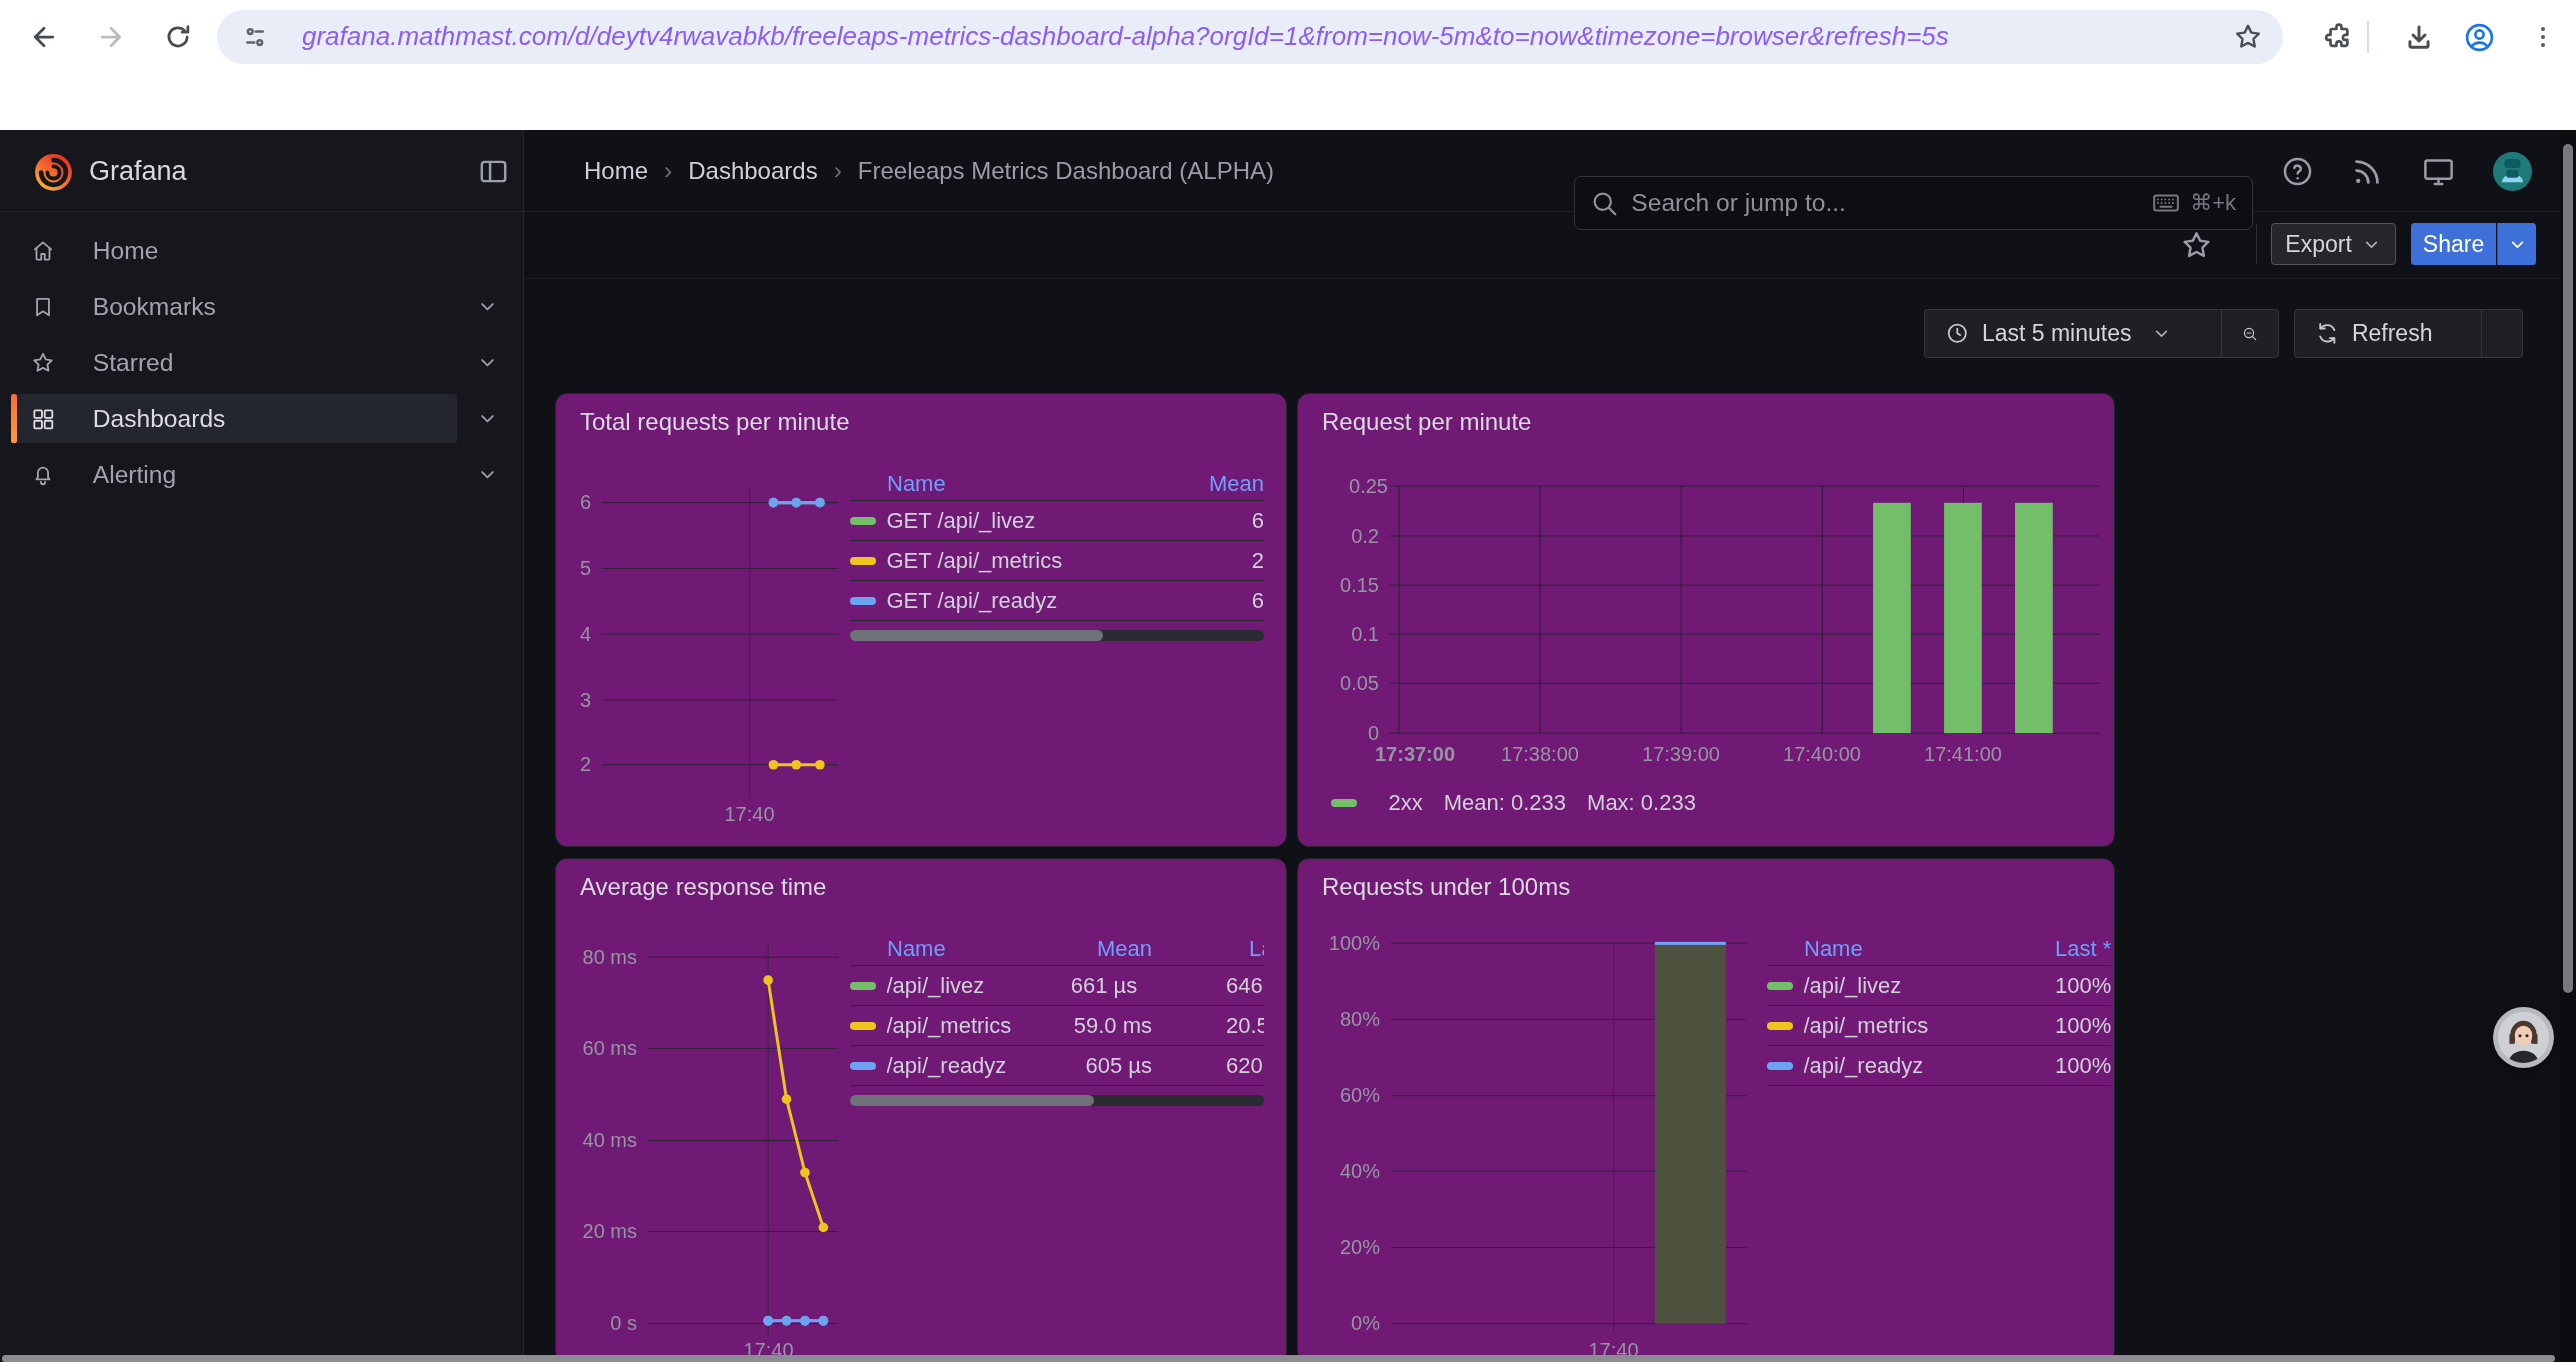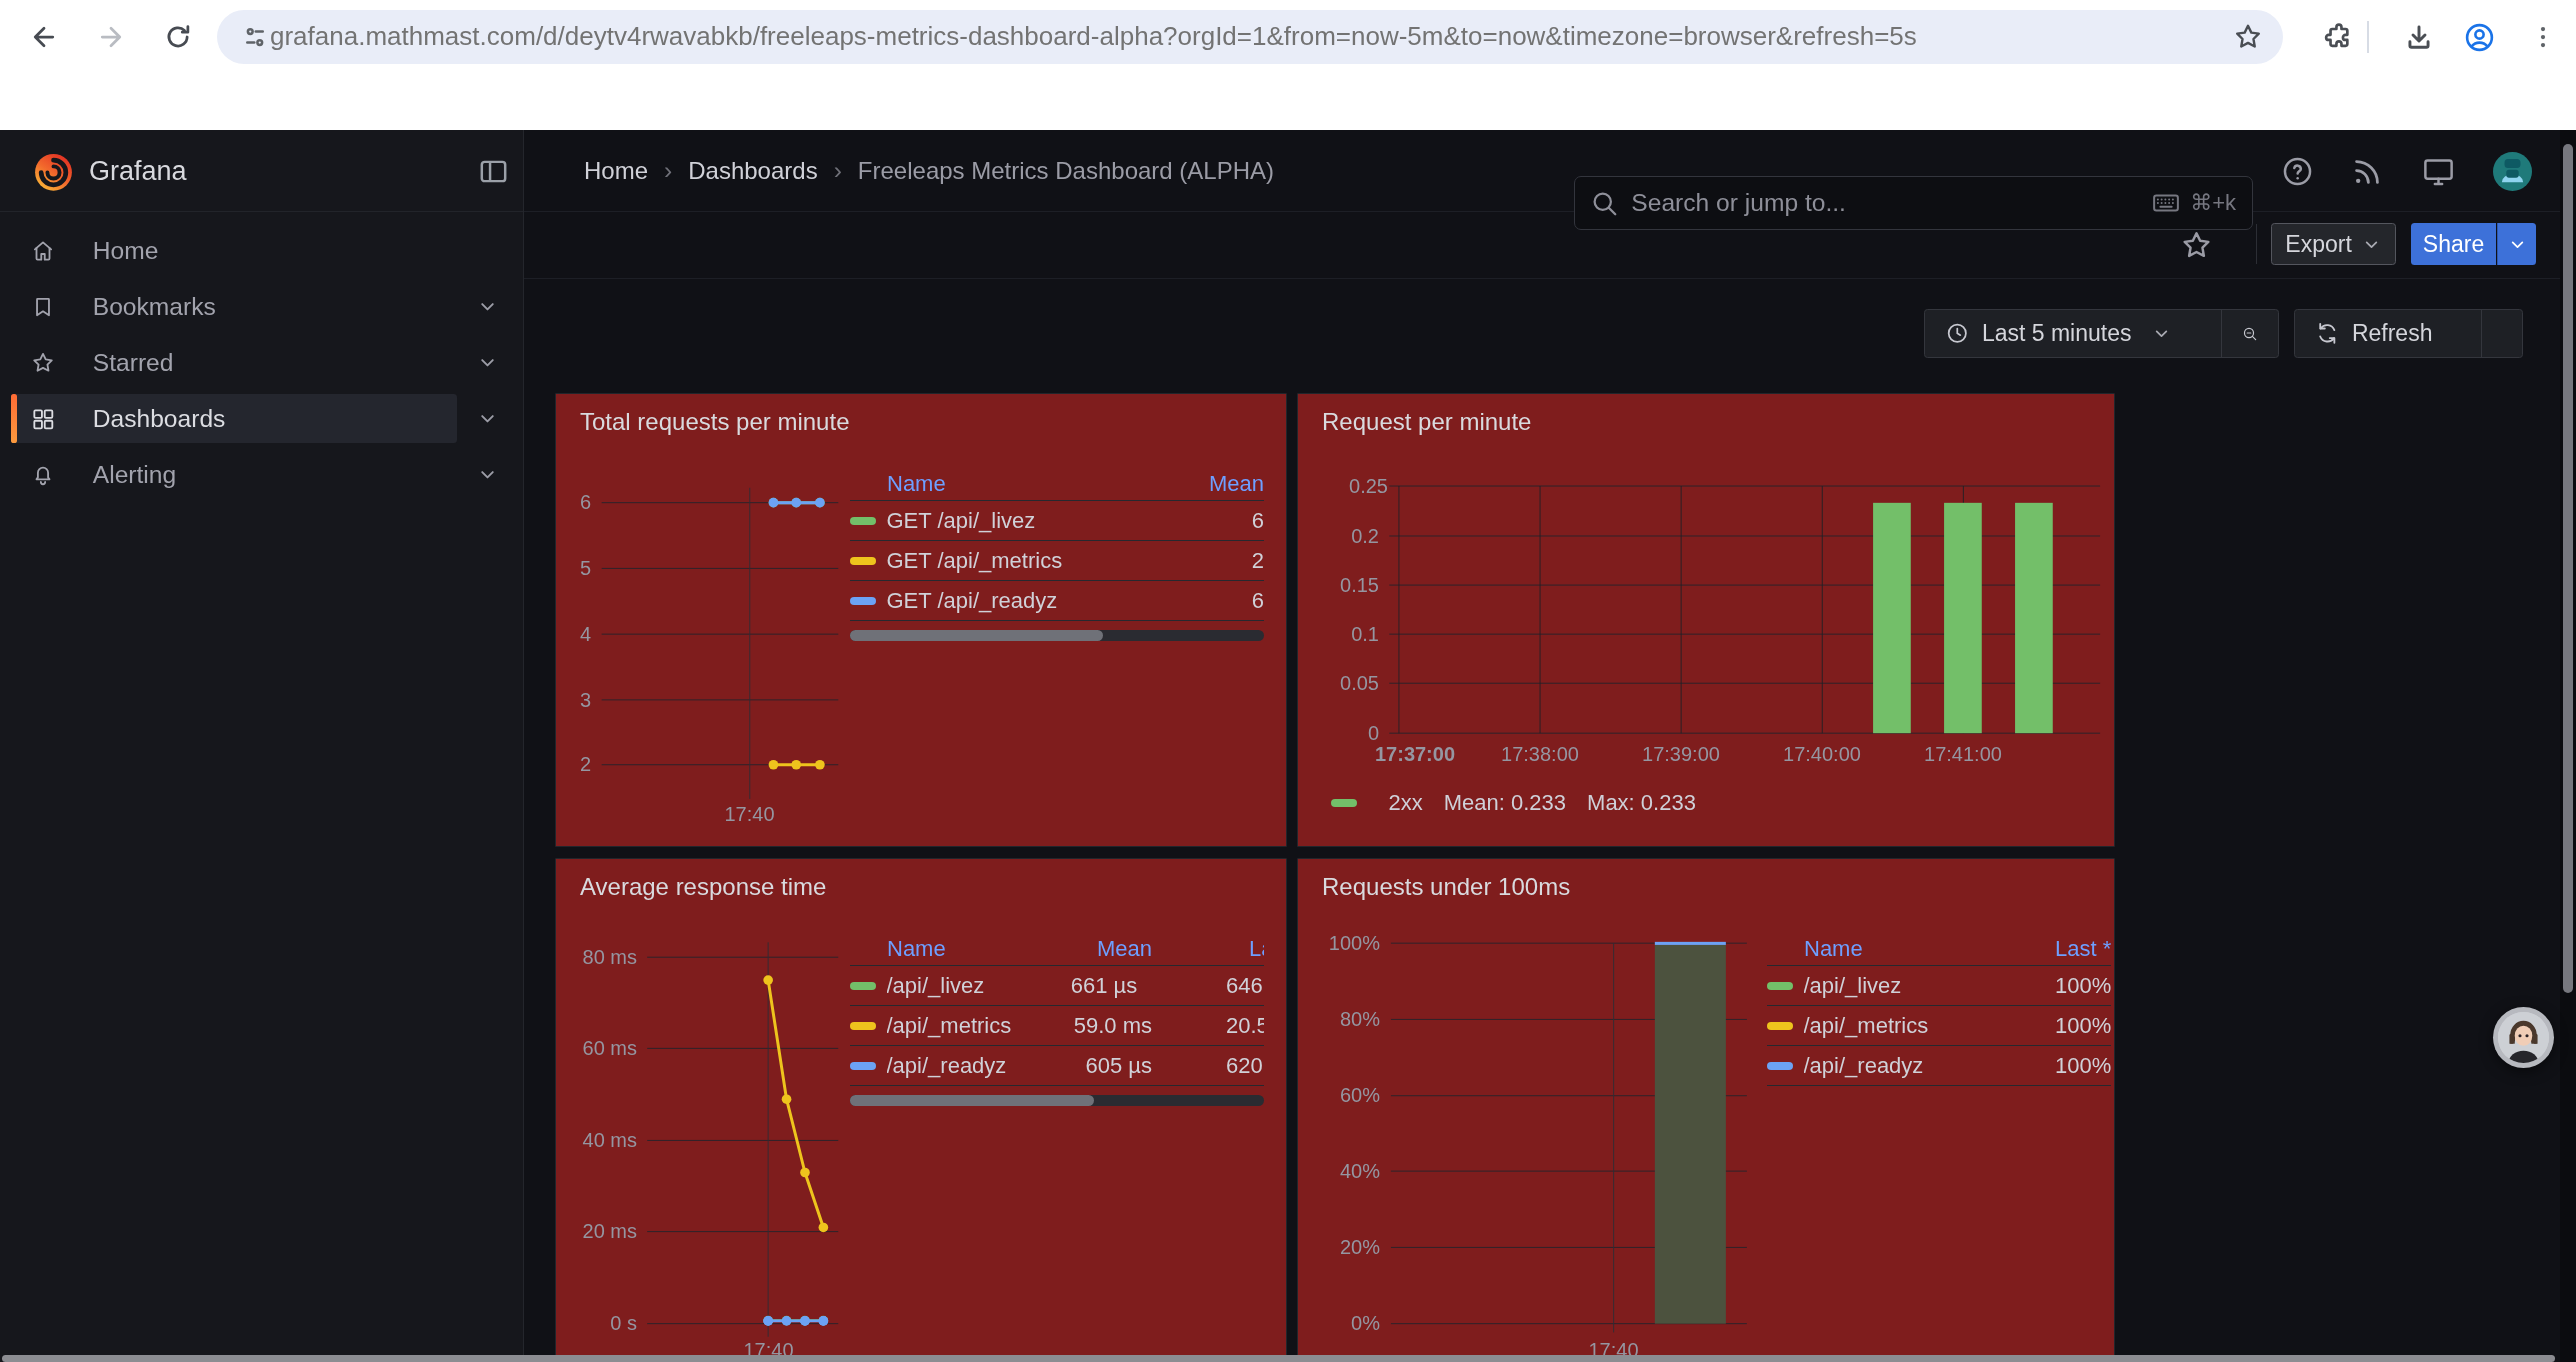--- a/index.html
+++ b/index.html
@@ -4,21 +4,21 @@
 <style>
   * { margin:0; padding:0; box-sizing:border-box; }
   html,body { width:2576px; height:1363px; background:#101116; font-family:"Liberation Sans",sans-serif; overflow:hidden; }
   .abs { position:absolute; }
   svg { display:block; }
 
   
   #browser-toolbar { position:absolute; left:0; top:0; width:2576px; height:74px; background:#ffffff; }
   .tb-btn { position:absolute; width:39px; height:39px; top:17.5px; display:flex; align-items:center; justify-content:center; border-radius:50%; }
   #url-bar { position:absolute; left:217px; top:9.6px; width:2066px; height:54px; background:#e9edf8; border-radius:27px; display:flex; align-items:center; }
-  #url-text { font-size:26px; color:#737373; margin-left:0; white-space:nowrap; overflow:hidden; flex:1; }
+  #url-text { font-size:26px; color:#8b5cf6; margin-left:32px; white-space:nowrap; overflow:hidden; flex:1;font-style:italic; }
   #bookmarks-bar { position:absolute; left:0; top:74px; width:2576px; height:56px; background:#ffffff; }
   .bm-item { position:absolute; top:84px; height:37px; display:flex; align-items:center; gap:12.3px; border-radius:18.4px; padding:0 12.3px; }
   .bm-label { font-size:23px; color:#45474c; white-space:nowrap; }
   .vdiv-light { position:absolute; width:1.8px; background:#d7dce5; }
 
   
   #sidebar { position:absolute; left:0; top:130px; width:524px; height:1233px; background:#16171c; border-right:0.9px solid #24262c; }
   #sidebar-header { position:absolute; left:0; top:0; width:100%; height:82px; border-bottom:0.9px solid #22242a; }
   #brand-label { position:absolute; left:89px; top:0; height:82px; display:flex; align-items:center; font-size:27px; font-weight:500; color:#d8d9de; }
   .nav-item { position:absolute; left:11.4px; width:446px; height:49px; border-radius:3.5px; display:flex; align-items:center; color:#a2a3ad; }
@@ -43,21 +43,21 @@
   .btn { display:flex; align-items:center; justify-content:center; border-radius:3.5px; font-size:23px; font-weight:500; }
   #export-btn { position:absolute; left:1747px; top:11.4px; width:125px; height:42px; background:#24262b; border:0.9px solid #54565e; color:#d5d6dc; gap:8.8px; }
   #share-btn { position:absolute; left:1887px; top:11.4px; width:85px; height:42px; border-radius:3.5px 0 0 3.5px; color:#ffffff; }
   #share-chev { position:absolute; left:1973px; top:11.4px; width:39px; height:42px; border-radius:0 3.5px 3.5px 0; border-left:0.9px solid #2c57b0; color:#fff; }
 
   .time-box { position:absolute; top:179px; height:49px; background:#1e2025; border:0.9px solid #34363d; border-radius:3.5px; display:flex; align-items:stretch; color:#d5d6dc; }
   .time-sec { display:flex; align-items:center; gap:12.3px; padding:0 20px; font-size:23px; font-weight:500; white-space:nowrap; }
   .time-div { width:0.9px; background:#34363d; }
 
   
-  .panel { position:absolute; background:#7f1d1d; border:0.9px solid #23252b; border-radius:1px; overflow:hidden; }
+  .panel { position:absolute; background:#701a75; border:0.9px solid #23252b; border-radius:12px; overflow:hidden; }
   .ptitle { position:absolute; left:24px; top:14px; font-size:24px; font-weight:500; color:#d9dade; white-space:nowrap; }
   .ytick { position:absolute; font-size:20px; color:#9596a1; text-align:right; white-space:nowrap; }
   .xtick { position:absolute; font-size:20px; color:#9596a1; text-align:center; white-space:nowrap; }
   .chart-svg { position:absolute; left:0; top:0; }
   .nodata { position:absolute; left:0; right:0; text-align:center; font-size:27px; color:#8f909b; }
 
   .legend { position:absolute; font-size:22px; color:#d0d1d8; }
   .lg-head { display:flex; align-items:center; height:33px; border-bottom:0.9px solid #26282f; color:#6e9fff; font-weight:500; }
   .lg-row  { display:flex; align-items:center; height:40px; border-bottom:0.9px solid #26282f; }
   .lg-pill { width:26px; height:8px; border-radius:4.4px; margin-right:10.5px; flex:none; }

